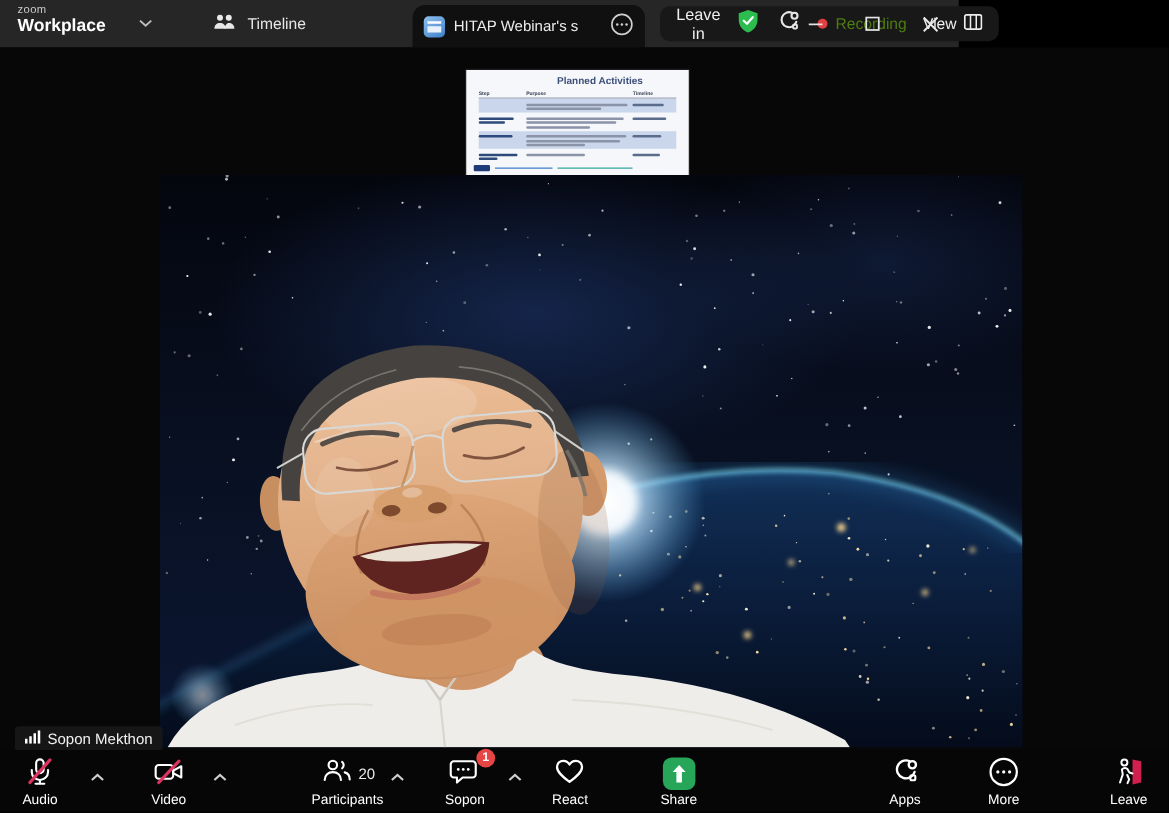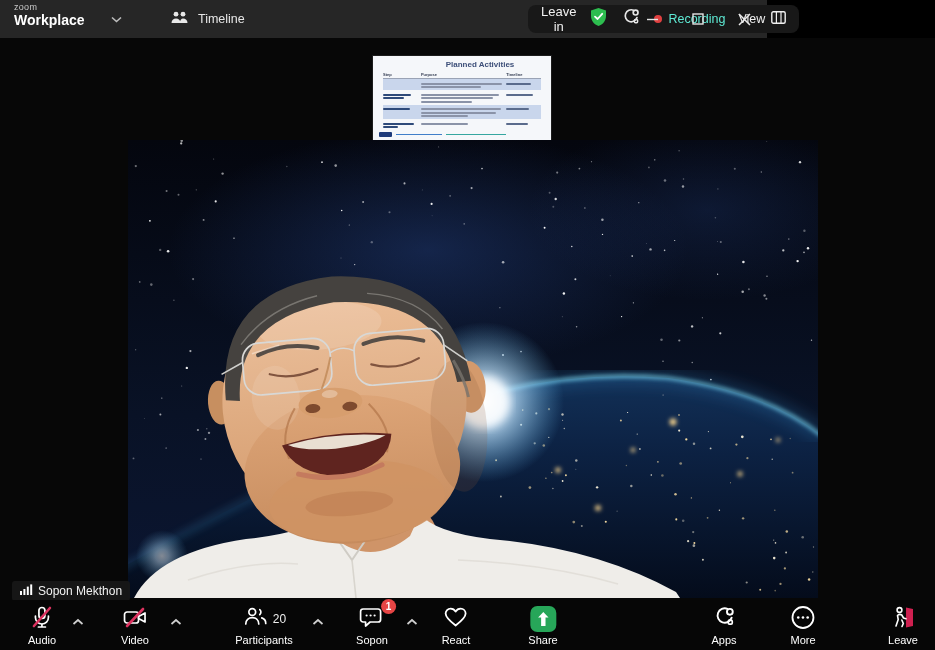--- a/index.html
+++ b/index.html
@@ -28,21 +28,21 @@
   .tab-appicon::after { content:""; position:absolute; left:3px; top:4px; width:11px;
     height:9px; background:
       linear-gradient(#fff,#fff) 0 0/11px 2px no-repeat,
       linear-gradient(#e8f1fb,#e8f1fb) 0 4px/11px 5px no-repeat; }
   .tab-label { white-space:nowrap; overflow:hidden; flex:1; }
 
   .controls-pill { position:absolute; left:528px; top:5px; height:28px;
     background:#181818; border-radius:8px; display:flex; align-items:center;
     gap:13px; padding:0 13px; }
   .signin { color:#f0f0f0; font-size:13px; background:none; border:none; cursor:pointer; }
-  .rec { display:flex; align-items:center; gap:6px; color:#5eead4; font-size:12.5px; }
+  .rec { display:flex; align-items:center; gap:6px; color:#4d7c0f; font-size:12.5px; }
   .rec-dot { width:8px; height:8px; border-radius:50%; }
   .viewbtn { display:flex; align-items:center; gap:6px; color:#efefef; font-size:12.5px;
     background:none; border:none; cursor:pointer; }
 
   .win-controls { position:absolute; right:0; top:0; height:38px; display:flex; }
   .win-btn { width:46px; height:38px; display:flex; align-items:center;
     justify-content:center; background:none; border:none; cursor:pointer; }
 
   
   .stage { position:absolute; top:38px; left:0; width:935px; height:562px;
@@ -117,20 +117,32 @@
         <svg width="19" height="16" viewBox="0 0 19 16">
           <circle cx="6" cy="4.2" r="2.4" fill="#e8e8e8"></circle>
           <circle cx="13" cy="4.2" r="2.4" fill="#e8e8e8"></circle>
           <path d="M1.5 13c0-3 2-4.6 4.5-4.6S10.5 10 10.5 13z" fill="#e8e8e8"></path>
           <path d="M9.5 13c.4-2.6 1.9-4.6 3.5-4.6 2.5 0 4.5 1.6 4.5 4.6z" fill="#e8e8e8"></path>
         </svg>
       </span>
       <span>Timeline</span>
     </div>
 
+    <div class="active-tab">
+      <span class="tab-appicon"></span>
+      <span class="tab-label">HITAP Webinar's s</span>
+      <span>
+        <svg width="19" height="19" viewBox="0 0 19 19">
+          <circle cx="9.5" cy="9.5" r="8" fill="none" stroke="#cfcfcf" stroke-width="1.3"></circle>
+          <circle cx="5.8" cy="9.5" r="1" fill="#cfcfcf"></circle>
+            <circle cx="9.5" cy="9.5" r="1" fill="#cfcfcf"></circle>
+            <circle cx="13.2" cy="9.5" r="1" fill="#cfcfcf"></circle>
+        </svg>
+      </span>
+    </div>
 
     <div class="controls-pill">
       <button class="signin">Leave in</button>
       <span>
         <svg width="19" height="20" viewBox="0 0 19 20">
           <path d="M9.5 1l7.5 2.6v5.2c0 5-3.1 8.7-7.5 10.2C5.1 17.5 2 13.8 2 8.8V3.6z" fill="#2dbd4f"></path>
           <polyline points="6,9.6 8.6,12 13.2,6.8" fill="none" stroke="#fff" stroke-width="1.8" stroke-linecap="round" stroke-linejoin="round"></polyline>
         </svg>
       </span>
       <span>
@@ -560,21 +572,21 @@
           <rect x="6.8" y="2.6" width="2" height="8.4" fill="#fff"></rect>
           <rect x="10.2" y="0.4" width="2" height="10.6" fill="#fff"></rect>
         </svg>
       </span>
       <span>Sopon Mekthon</span>
     </div>
   </main>
 
   <footer class="toolbar">
 
-    <button class="tb-item" style="left:42px">
+    <button class="tb-item" style="left:32px">
       <span class="tb-iconrow">
         <span>
           <svg width="24" height="25" viewBox="0 0 24 25">
             <rect x="9" y="2.5" width="6" height="11" rx="3" fill="none" stroke="#fff" stroke-width="1.7"></rect>
             <path d="M5.5 11v1.5a6.5 6.5 0 0 0 13 0V11" fill="none" stroke="#fff" stroke-width="1.7" stroke-linecap="round"></path>
             <line x1="12" y1="19" x2="12" y2="22" stroke="#fff" stroke-width="1.7"></line>
             <line x1="8.5" y1="22" x2="15.5" y2="22" stroke="#fff" stroke-width="1.7" stroke-linecap="round"></line>
             <line x1="4" y1="21" x2="20" y2="3" stroke="#dd3360" stroke-width="2.6" stroke-linecap="round"></line>
           </svg>
         </span>
@@ -598,21 +610,21 @@
         </span>
       </span>
       <span class="tb-label">Video</span>
     </button>
     <button class="tb-caret" style="left:170px">
       <svg width="12" height="8" viewBox="0 0 12 8">
           <polyline points="1.5,6 6,2 10.5,6" fill="none" stroke="#cfcfcf" stroke-width="1.7"></polyline>
         </svg>
     </button>
 
-    <button class="tb-item" style="left:264px">
+    <button class="tb-item" style="left:278px">
       <span class="tb-iconrow">
         <span>
           <svg width="26" height="24" viewBox="0 0 26 24">
             <circle cx="10" cy="7" r="3.4" fill="none" stroke="#fff" stroke-width="1.7"></circle>
             <path d="M3.5 19c0-4 2.8-6.3 6.5-6.3s6.5 2.3 6.5 6.3" fill="none" stroke="#fff" stroke-width="1.7" stroke-linecap="round"></path>
             <path d="M17.5 4.6a3.3 3.3 0 0 1 0 5" fill="none" stroke="#fff" stroke-width="1.7" stroke-linecap="round"></path>
             <path d="M19.5 12.9c2.5.7 4 2.6 4 5.6" fill="none" stroke="#fff" stroke-width="1.7" stroke-linecap="round"></path>
           </svg>
         </span>
         <span class="tb-count">20</span>

